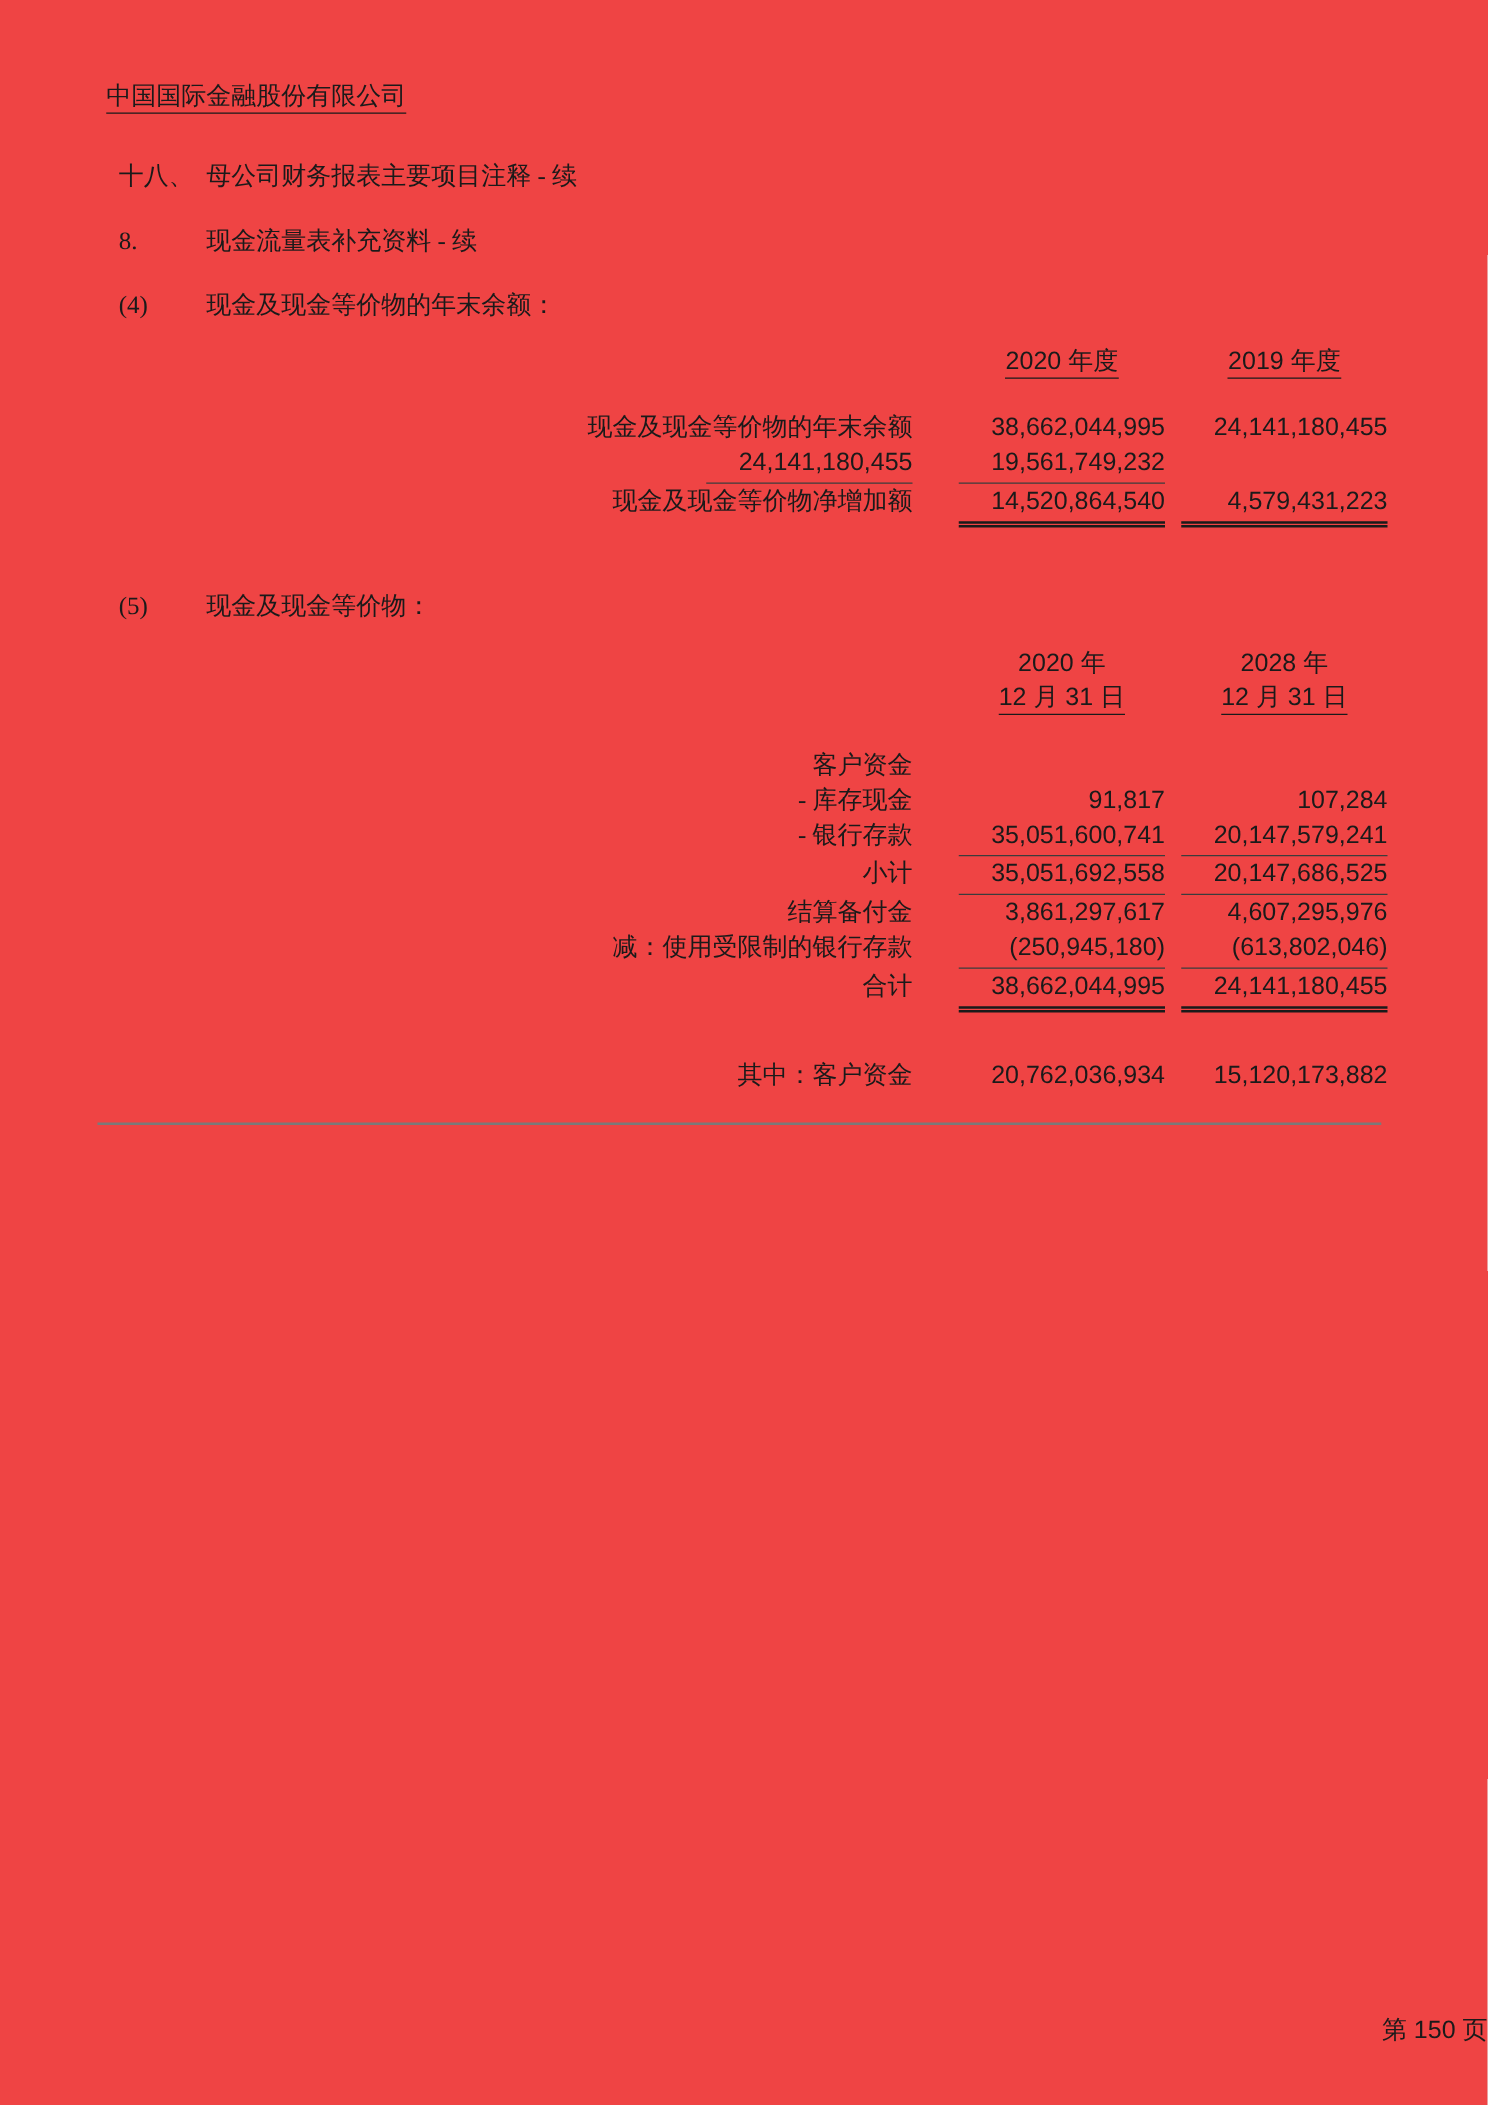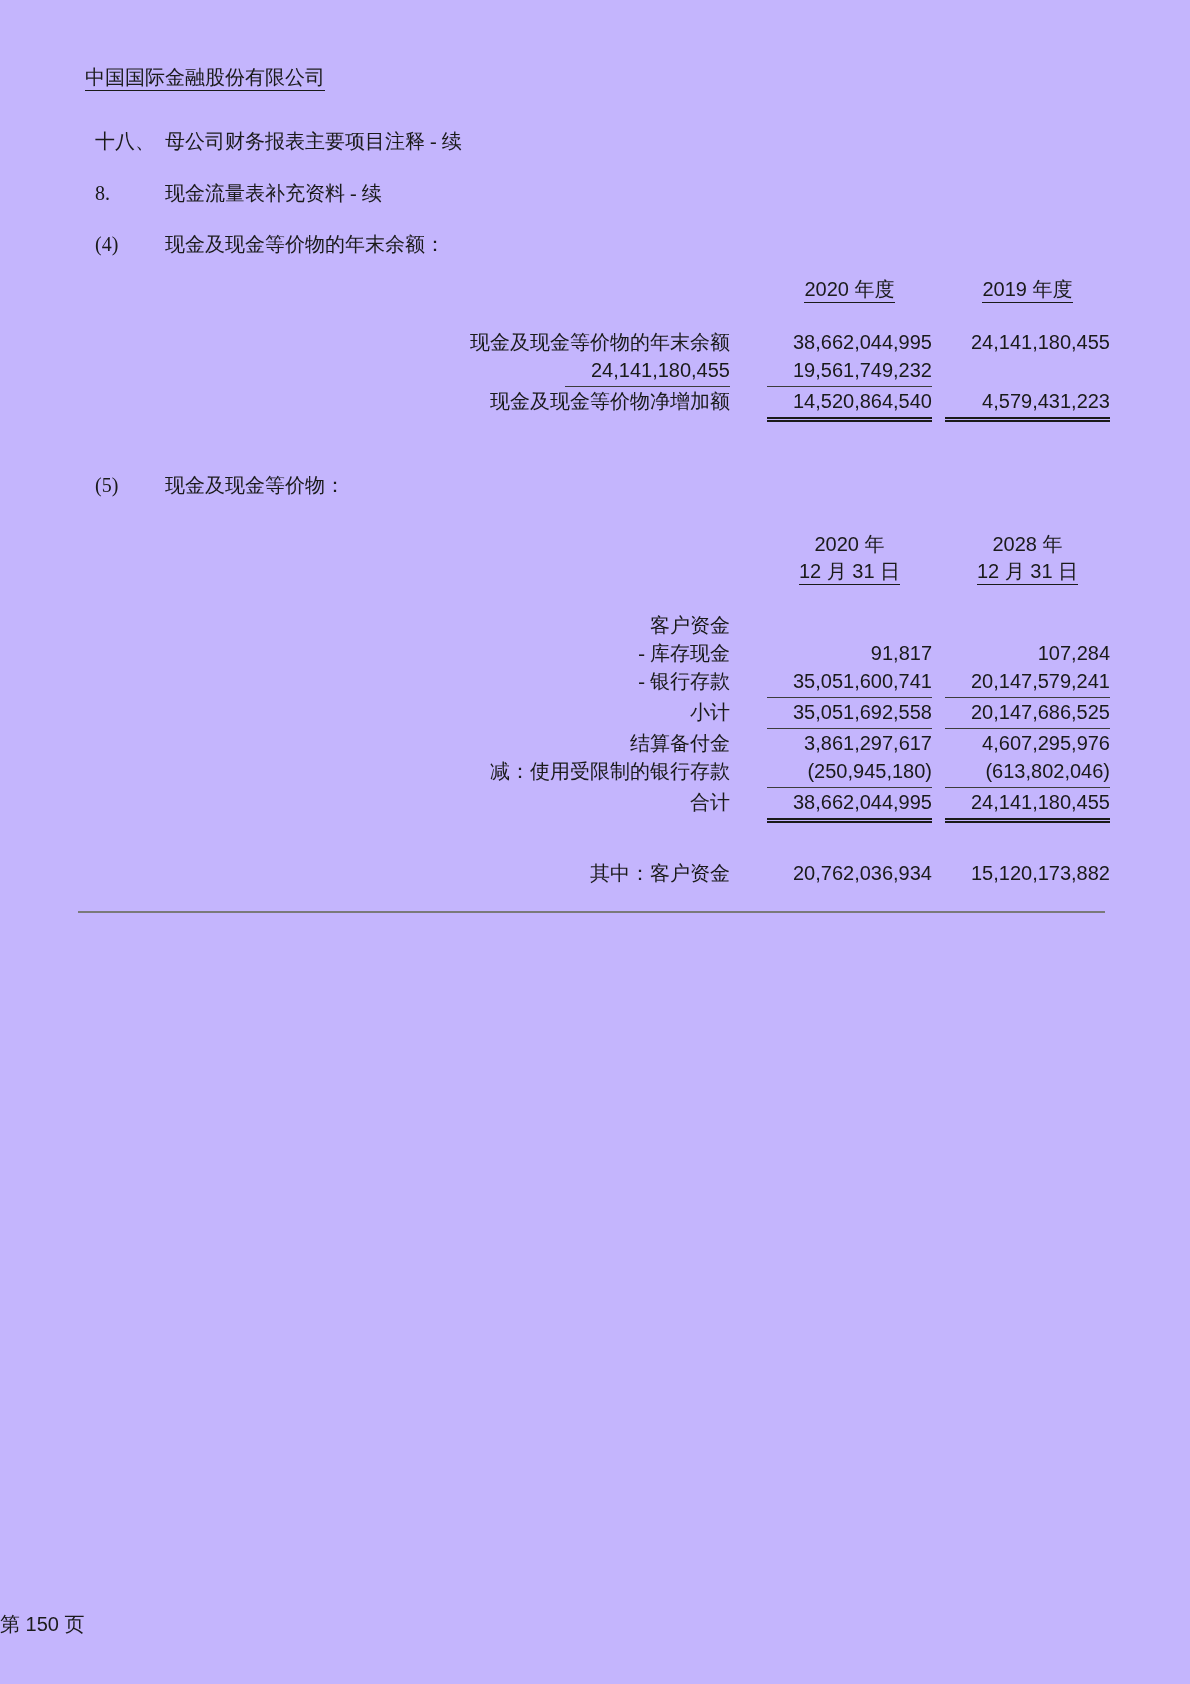--- a/index.html
+++ b/index.html
@@ -1,21 +1,21 @@
 <!DOCTYPE html>
 <html><head>
 <meta charset="utf-8">
 <style>
   html,body { margin:0; padding:0; background:#e8e8e8; }
   .page {
     position: relative;
     width: 1190px;
     height: 1684px;
     margin: 0 auto;
-    background: #c4b5fd;
+    background: #ef4444;
     color: #1a1a1a;
     font-family: "Liberation Serif", serif;
     font-size: 20px;
     line-height: 27px;
     overflow: hidden;
   }
   .num-font { font-family: "Liberation Sans", sans-serif; }
 
   .company {
     margin: 0;
@@ -71,39 +71,39 @@
     line-height: 27px;
     font-family: "Liberation Sans", sans-serif;
     white-space: nowrap;
   }
   .thead-cell .underlined {
     border-bottom: 1.5px solid #1a1a1a;
     padding-bottom: 2px;
   }
   .t1-header { margin-top: 18px; }
   .t1-body   { margin-top: 25px; }
-  .t2-header { margin-top: 32px; }
+  .t2-header { margin-top: 19px; }
   .t2-body   { margin-top: 26px; }
 
   .memo-row { margin-top: 36px; }
 
   .page-rule {
     margin-top: 24px;
     margin-left: 78px;
     width: 1027px;
     height: 0;
     border-top: 2px solid #7a7a7a;
   }
 
   .footer {
     position: absolute;
     left: 0;
     right: 0;
     bottom: 46px;
-    text-align: left;
+    text-align: right;
     font-size: 20px;
   }
 </style>
 </head>
 <body>
 
 <div class="page">
 
   <h1 class="company"><span>中国国际金融股份有限公司</span></h1>
 

